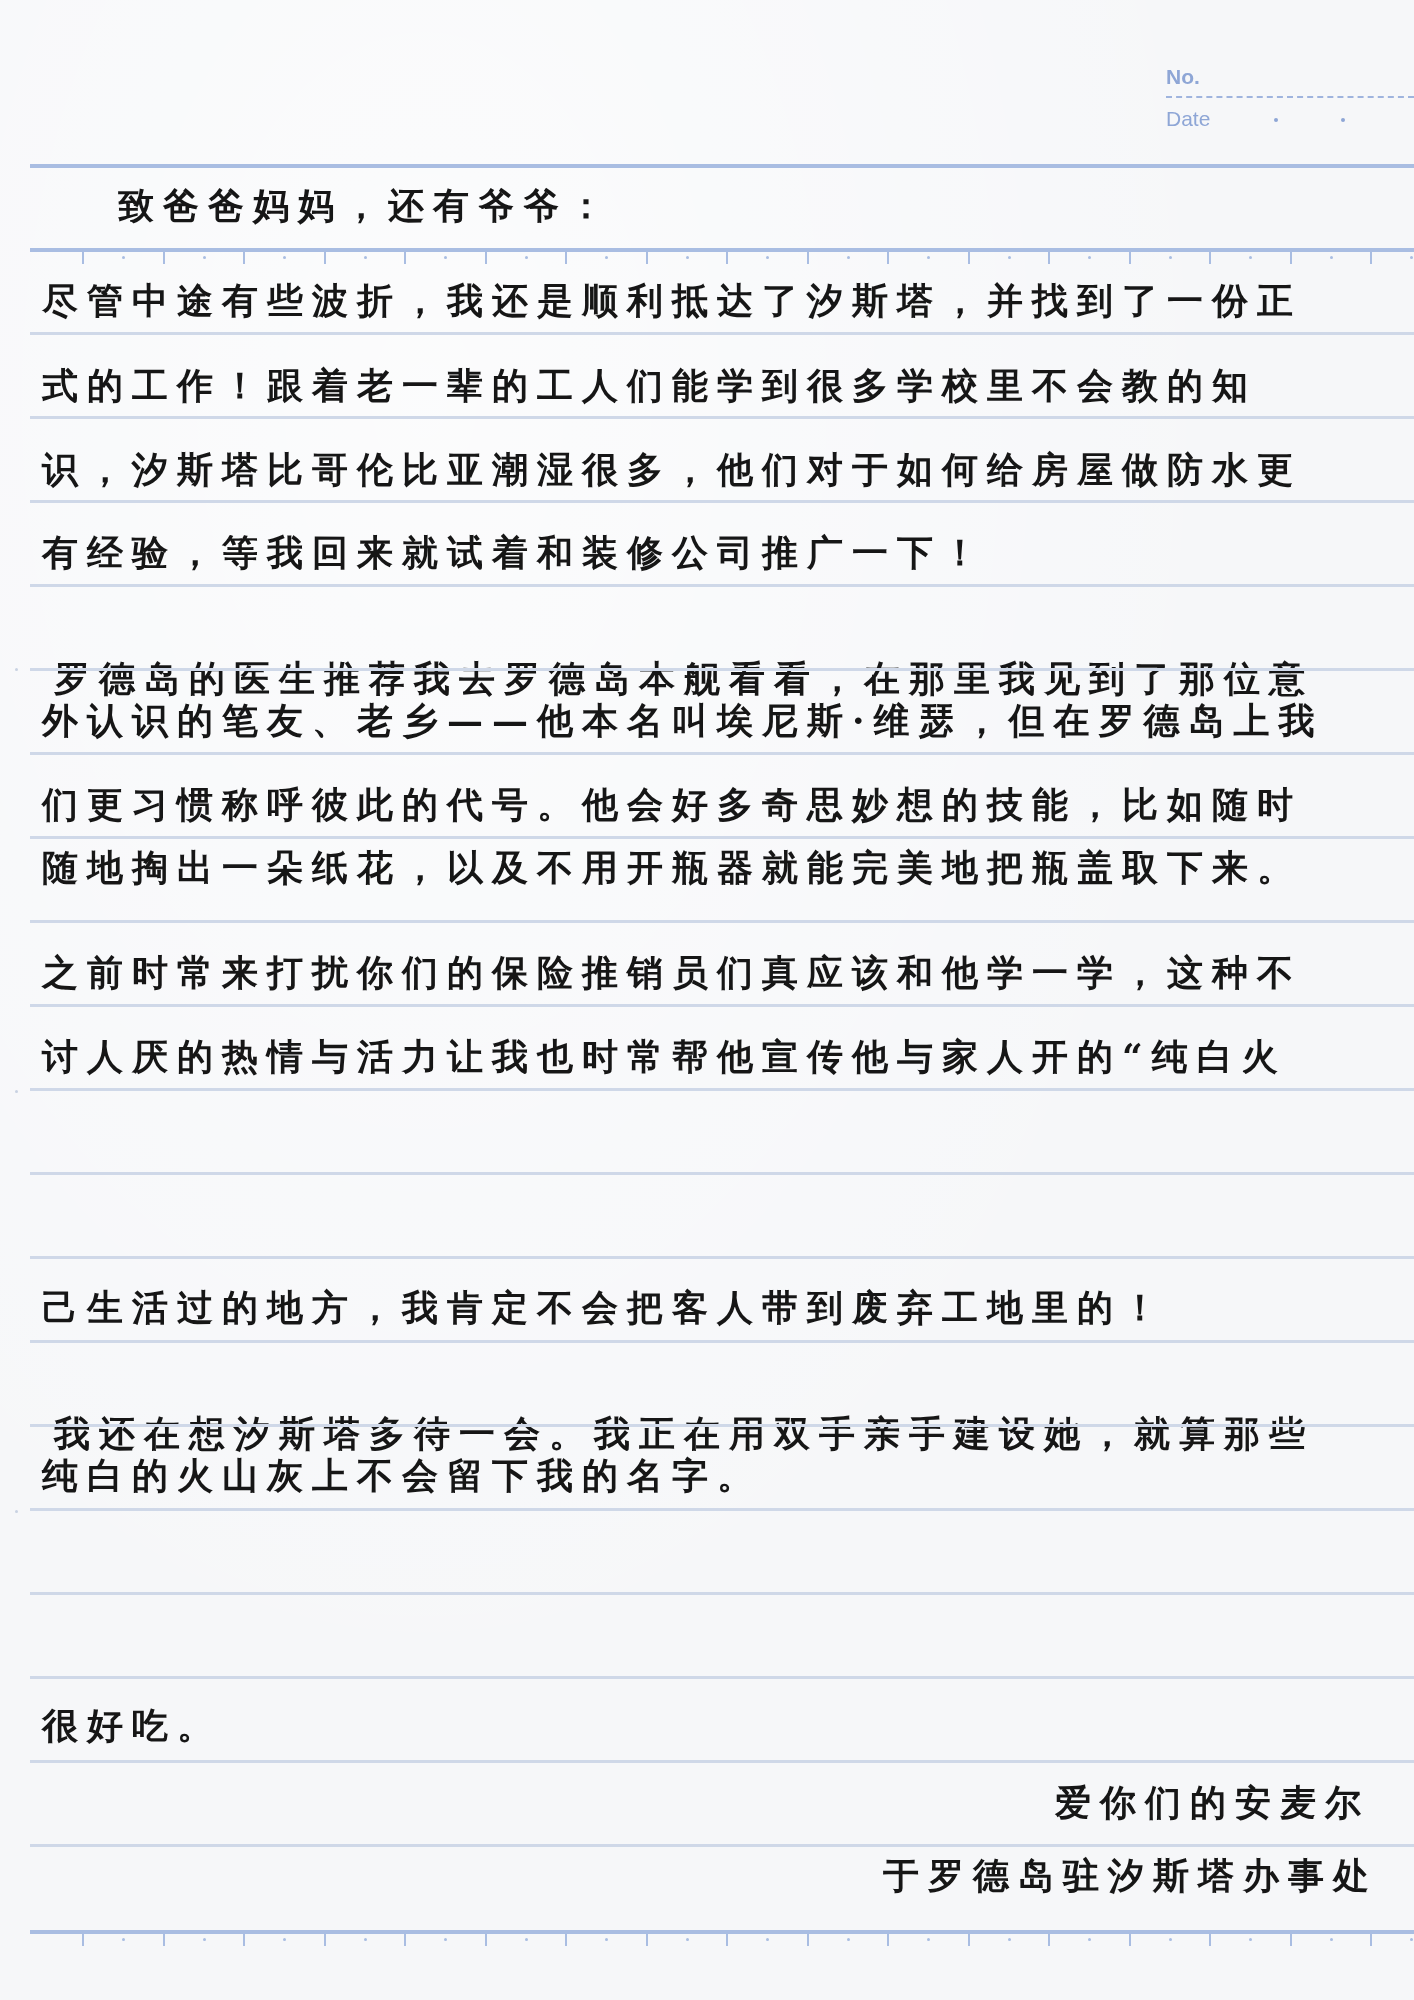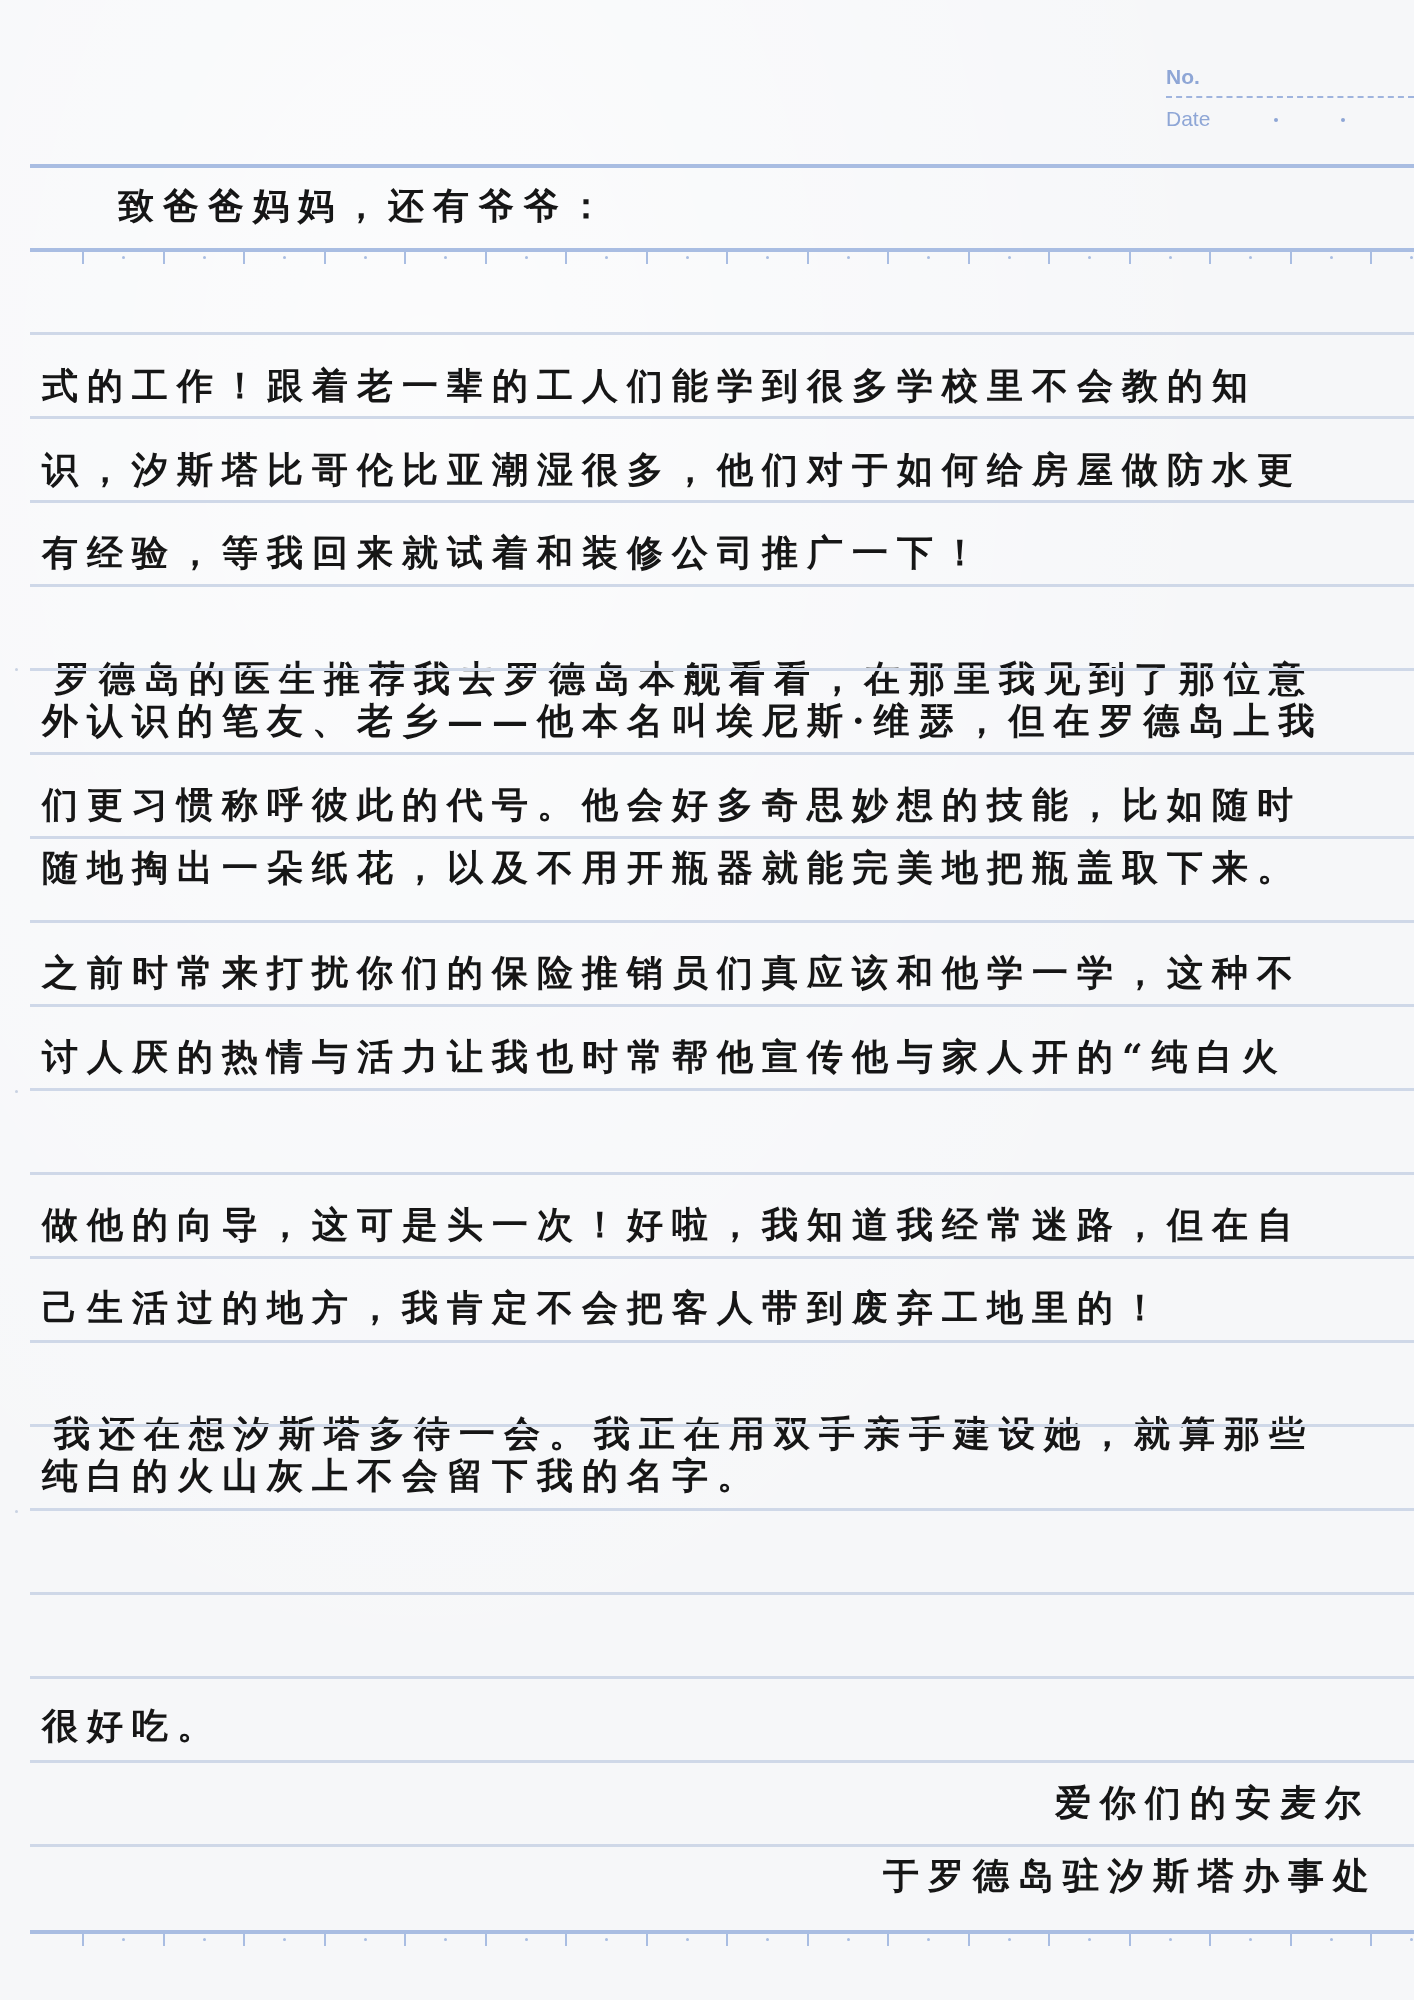--- a/index.html
+++ b/index.html
@@ -106,41 +106,41 @@
       <div class="tick" style="left: 1098.5px;"></div>
       <div class="tickdot" style="left: 1138.5px;"></div>
       <div class="tick" style="left: 1179px;"></div>
       <div class="tickdot" style="left: 1219px;"></div>
       <div class="tick" style="left: 1259.5px;"></div>
       <div class="tickdot" style="left: 1299.5px;"></div>
       <div class="tick" style="left: 1340px;"></div>
       <div class="tickdot" style="left: 1380px;"></div>
     </div>
 
+  <div class="line" style="top:275px">尽管中途有些波折，我还是顺利抵达了汐斯塔，并找到了一份正</div>
   <div class="rule-thin" style="top:332px"></div>
   <div class="line" style="top:360px">式的工作！跟着老一辈的工人们能学到很多学校里不会教的知</div>
   <div class="rule-thin" style="top:416px"></div>
   <div class="line" style="top:444px">识，汐斯塔比哥伦比亚潮湿很多，他们对于如何给房屋做防水更</div>
   <div class="rule-thin" style="top:500px"></div>
   <div class="line" style="top:527px">有经验，等我回来就试着和装修公司推广一下！</div>
   <div class="rule-thin" style="top:584px"></div>
   <div class="line indent" style="top:611px">罗德岛的医生推荐我去罗德岛本舰看看，在那里我见到了那位意</div>
   <div class="rule-thin" style="top:668px"></div>
   <div class="line" style="top:695px">外认识的笔友、老乡——他本名叫埃尼斯·维瑟，但在罗德岛上我</div>
   <div class="rule-thin" style="top:752px"></div>
   <div class="line" style="top:779px">们更习惯称呼彼此的代号。他会好多奇思妙想的技能，比如随时</div>
   <div class="rule-thin" style="top:836px"></div>
   <div class="line" style="top:842px">随地掏出一朵纸花，以及不用开瓶器就能完美地把瓶盖取下来。</div>
   <div class="rule-thin" style="top:920px"></div>
   <div class="line" style="top:947px">之前时常来打扰你们的保险推销员们真应该和他学一学，这种不</div>
   <div class="rule-thin" style="top:1004px"></div>
   <div class="line" style="top:1031px">讨人厌的热情与活力让我也时常帮他宣传他与家人开的“纯白火</div>
   <div class="rule-thin" style="top:1088px"></div>
   <div class="rule-thin" style="top:1172px"></div>
-  <div class="line" style="top:1199px">做他的向导，这可是头一次！好啦，我知道我经常迷路，但在自</div>
   <div class="rule-thin" style="top:1256px"></div>
   <div class="line" style="top:1282px">己生活过的地方，我肯定不会把客人带到废弃工地里的！</div>
   <div class="rule-thin" style="top:1340px"></div>
   <div class="line indent" style="top:1366px">我还在想汐斯塔多待一会。我正在用双手亲手建设她，就算那些</div>
   <div class="rule-thin" style="top:1424px"></div>
   <div class="line" style="top:1450px">纯白的火山灰上不会留下我的名字。</div>
   <div class="rule-thin" style="top:1508px"></div>
   <div class="rule-thin" style="top:1592px"></div>
 
   <div class="rule-thin" style="top:1676px"></div>

